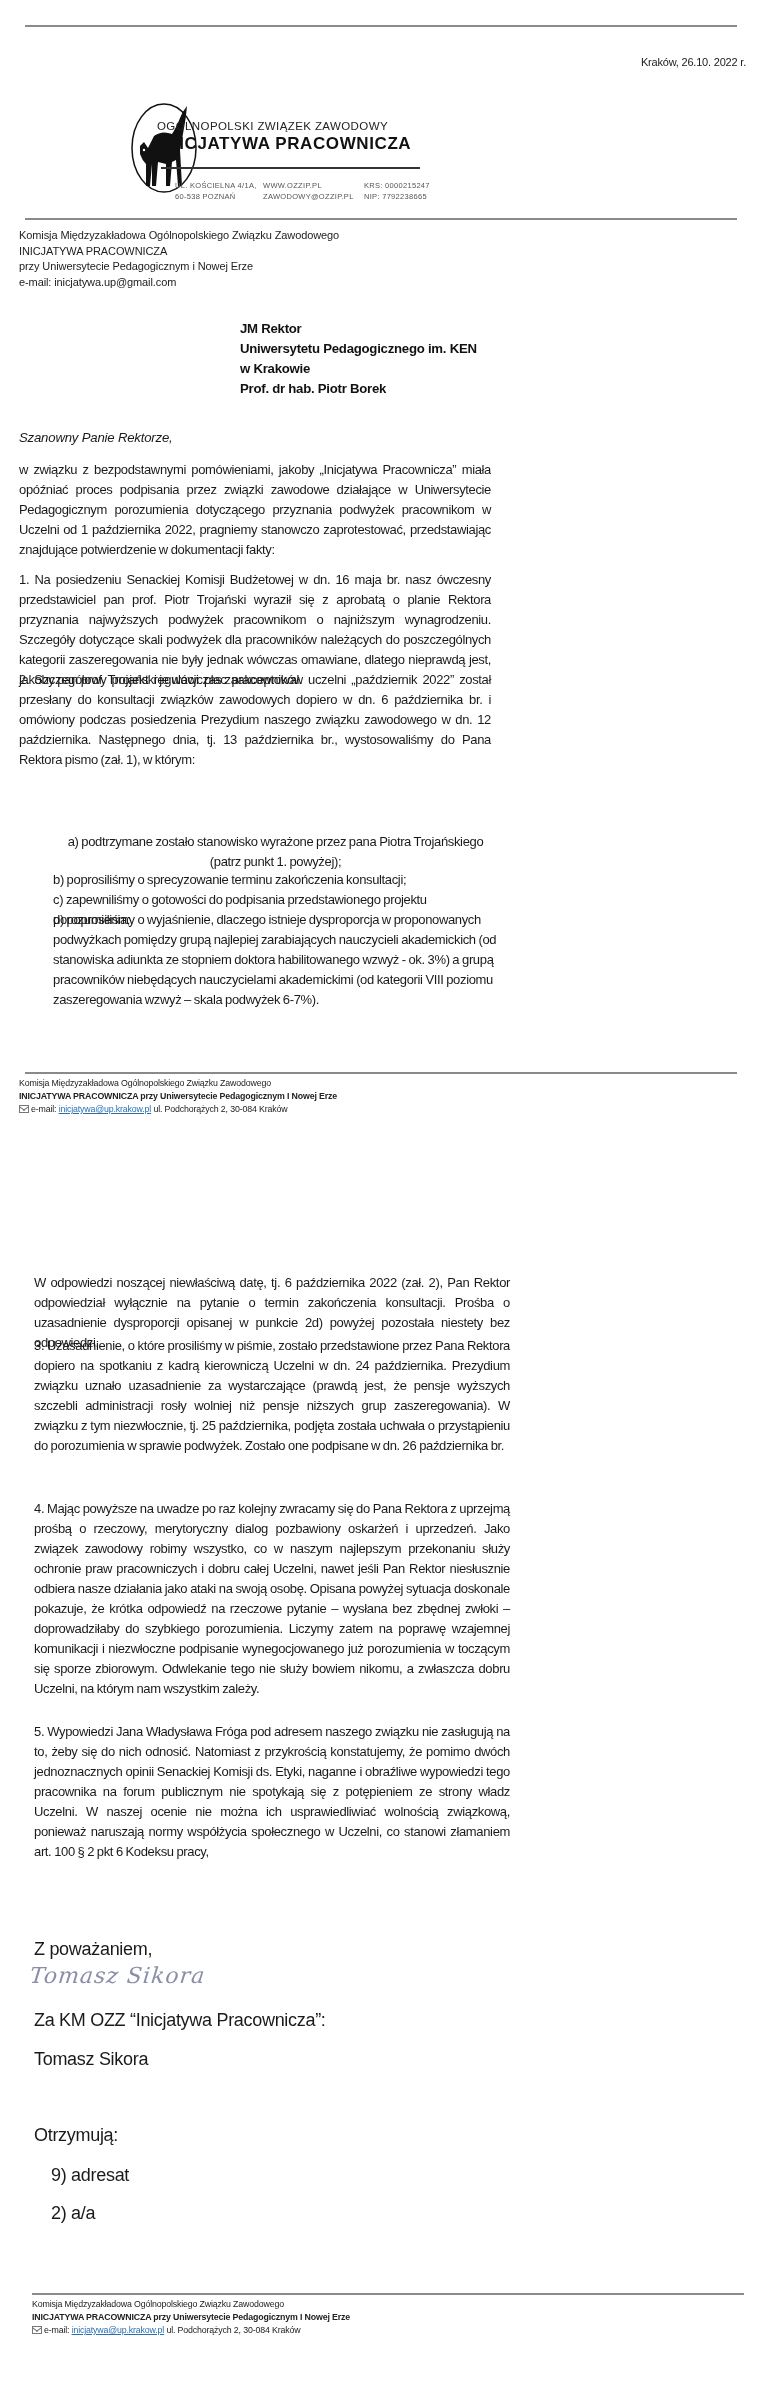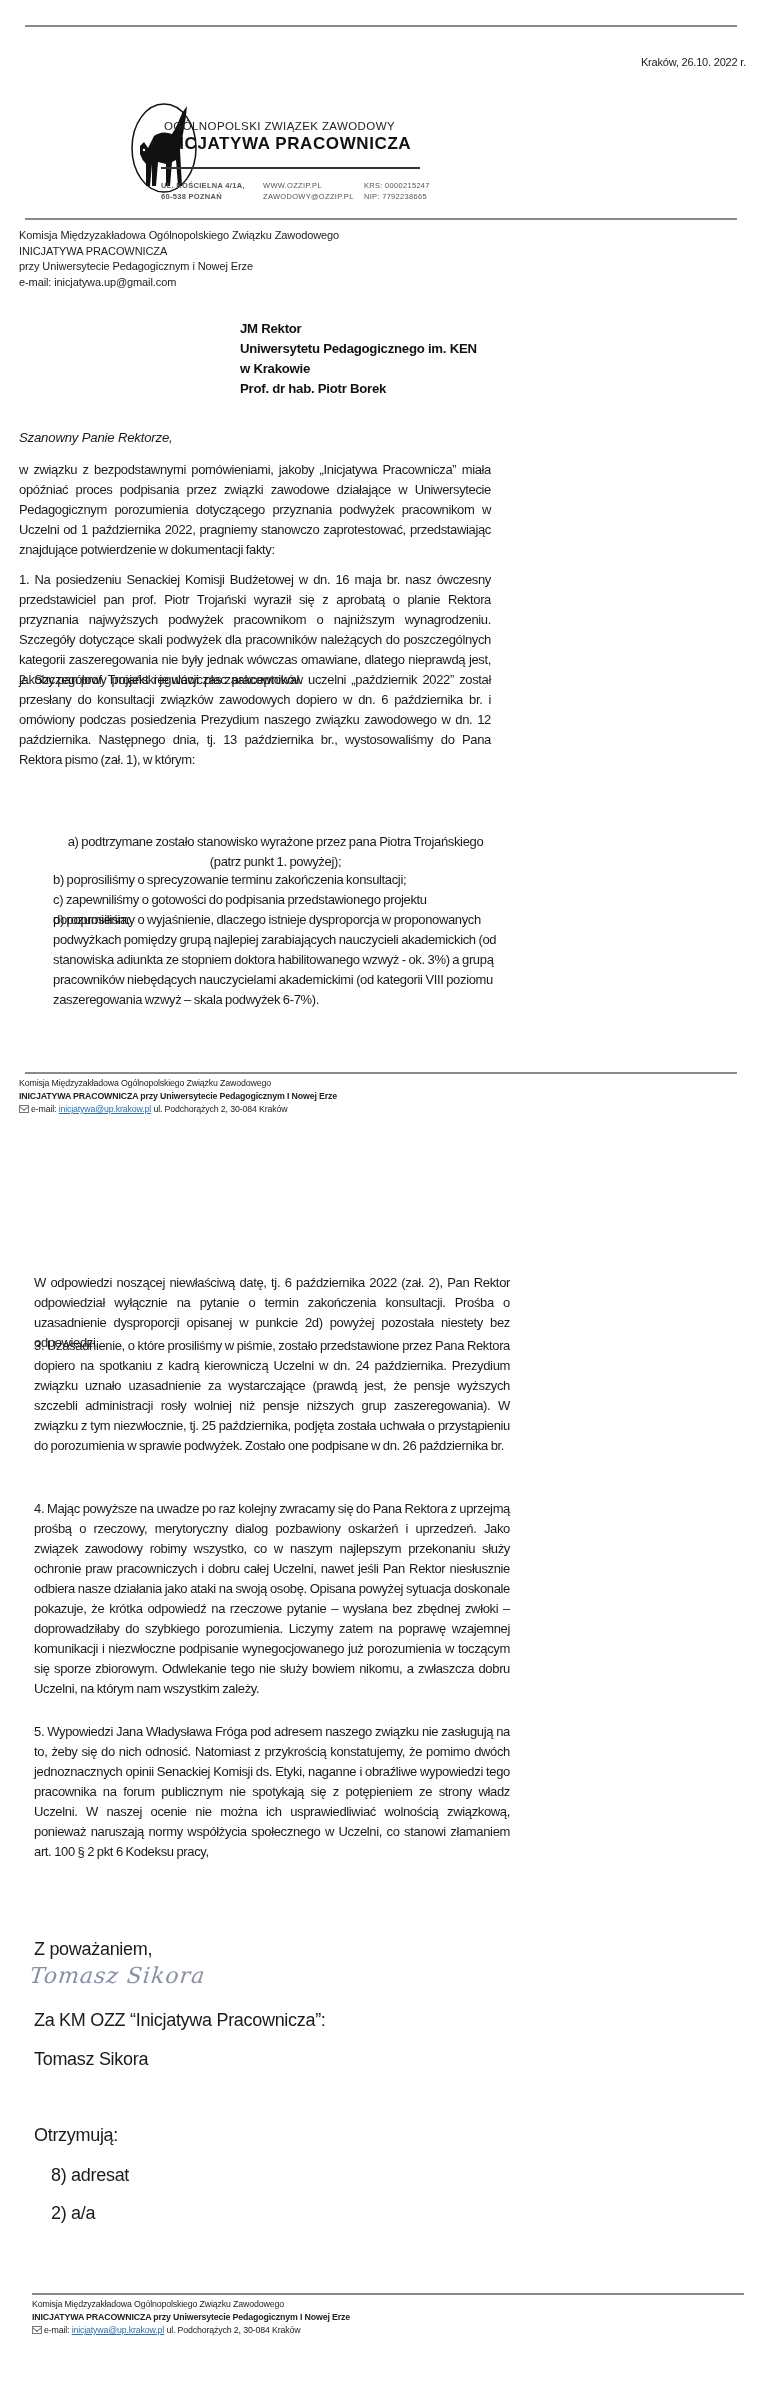--- a/index.html
+++ b/index.html
@@ -11,21 +11,21 @@
     color: #1a1a1a;
     overflow: hidden;
   }
   .abs { position: absolute; }
   .hr { position: absolute; height: 2px; background: #8a8a8a; }
 
   .date { right: 22px; top: 56px; font-size: 11px; letter-spacing: -0.2px; }
 
   
   .logo-wrap { left: 124px; top: 98px; width: 200px; height: 100px; }
-  .lh-sub { left: 164px; top: 120px; font-size: 11.5px; letter-spacing: 0.4px; color: #222; }
+  .lh-sub { left: 157px; top: 120px; font-size: 11.5px; letter-spacing: 0.4px; color: #222; }
   .lh-title { left: 161px; top: 134px; font-size: 17px; font-weight: bold; letter-spacing: 0.6px; color: #111; }
   .lh-line { left: 161px; top: 167px; width: 259px; height: 2px; background: #333; }
   .lh-col { top: 180px; font-size: 7.5px; line-height: 11px; color: #555; letter-spacing: 0.3px; }
 
   .org-block { left: 19px; top: 228px; font-size: 11px; line-height: 15.5px; color: #222; letter-spacing: -0.1px; }
 
   .recipient { left: 240px; top: 319px; font-size: 13.2px; line-height: 20px; font-weight: bold; letter-spacing: -0.25px; color: #111; }
 
   .greeting { left: 19px; top: 430px; font-size: 13.2px; font-style: italic; letter-spacing: -0.2px; }
 
@@ -64,21 +64,21 @@
 <div class="abs logo-wrap">
   <svg width="80" height="100" viewBox="0 0 80 100" style="position:absolute; left:0; top:0;">
     <ellipse cx="40" cy="50" rx="32" ry="44" fill="none" stroke="#111" stroke-width="1.5"></ellipse>
     <path d="M16 48 L20 44 L24 50 L30 38 Q38 32 48 36 Q52 30 56 20 Q58 14 63 8 Q62 20 60 30 Q58 42 56 52 L58 88 L54 88 L52 62 L48 64 L46 88 L42 88 L42 66 L34 64 L32 88 L28 88 L28 66 L26 88 L22 88 L22 66 Q18 62 16 56 Z" fill="#111"></path>
     <circle cx="20" cy="52" r="1.2" fill="#fff"></circle>
   </svg>
 </div>
 <div class="abs lh-sub">OGÓLNOPOLSKI ZWIĄZEK ZAWODOWY</div>
 <div class="abs lh-title">INICJATYWA PRACOWNICZA</div>
 <div class="abs lh-line"></div>
-<div class="abs lh-col" style="left:161px;font-weight:bold;">
+<div class="abs lh-col" style="left:175px;">
   <div>UL. KOŚCIELNA 4/1A,</div>
   <div>60-538 POZNAŃ</div>
 </div>
 <div class="abs lh-col" style="left:263px;">
   <div>WWW.OZZIP.PL</div>
   <div>ZAWODOWY@OZZIP.PL</div>
 </div>
 <div class="abs lh-col" style="left:364px;">
   <div>KRS: 0000215247</div>
   <div>NIP: 7792238665</div>
@@ -122,21 +122,21 @@
 <div class="para pg2" style="top:1336px;">3. Uzasadnienie, o które prosiliśmy w piśmie, zostało przedstawione przez Pana Rektora dopiero na spotkaniu z kadrą kierowniczą Uczelni w dn. 24 października. Prezydium związku uznało uzasadnienie za wystarczające (prawdą jest, że pensje wyższych szczebli administracji rosły wolniej niż pensje niższych grup zaszeregowania). W związku z tym niezwłocznie, tj. 25 października, podjęta została uchwała o przystąpieniu do porozumienia w sprawie podwyżek. Zostało one podpisane w dn. 26 października br.</div>
 <div class="para pg2" style="top:1499px;">4. Mając powyższe na uwadze po raz kolejny zwracamy się do Pana Rektora z uprzejmą prośbą o rzeczowy, merytoryczny dialog pozbawiony oskarżeń i uprzedzeń. Jako związek zawodowy robimy wszystko, co w naszym najlepszym przekonaniu służy ochronie praw pracowniczych i dobru całej Uczelni, nawet jeśli Pan Rektor niesłusznie odbiera nasze działania jako ataki na swoją osobę. Opisana powyżej sytuacja doskonale pokazuje, że krótka odpowiedź na rzeczowe pytanie – wysłana bez zbędnej zwłoki – doprowadziłaby do szybkiego porozumienia. Liczymy zatem na poprawę wzajemnej komunikacji i niezwłoczne podpisanie wynegocjowanego już porozumienia w toczącym się sporze zbiorowym. Odwlekanie tego nie służy bowiem nikomu, a zwłaszcza dobru Uczelni, na którym nam wszystkim zależy.</div>
 <div class="para pg2" style="top:1722px;">5. Wypowiedzi Jana Władysława Fróga pod adresem naszego związku nie zasługują na to, żeby się do nich odnosić. Natomiast z przykrością konstatujemy, że pomimo dwóch jednoznacznych opinii Senackiej Komisji ds. Etyki, naganne i obraźliwe wypowiedzi tego pracownika na forum publicznym nie spotykają się z potępieniem ze strony władz Uczelni. W naszej ocenie nie można ich usprawiedliwiać wolnością związkową, ponieważ naruszają normy współżycia społecznego w Uczelni, co stanowi złamaniem art. 100 § 2 pkt 6 Kodeksu pracy,</div>
 
 <div class="abs closing" style="top:1939px;">Z poważaniem,</div>
 <div class="abs signature">Tomasz Sikora</div>
 <div class="abs closing" style="top:2010px;">Za KM OZZ “Inicjatywa Pracownicza”:</div>
 <div class="abs closing" style="top:2049px;">Tomasz Sikora</div>
 
 <div class="abs closing" style="top:2125px;">Otrzymują:</div>
-<div class="abs closing" style="top:2165px; left:51px;">8)  adresat</div>
+<div class="abs closing" style="top:2165px; left:51px;">9)  adresat</div>
 <div class="abs closing" style="top:2203px; left:51px;">2)  a/a</div>
 
 <div class="hr" style="left:32px; top:2293px; width:712px; height:1.5px;"></div>
 <div class="abs footer" style="left:32px; top:2298px;">
   <div>Komisja Międzyzakładowa Ogólnopolskiego Związku Zawodowego</div>
   <div class="bold">INICJATYWA PRACOWNICZA przy Uniwersytecie Pedagogicznym I Nowej Erze</div>
   <div>
     <span class="mail-icon"></span><span>e-mail: </span><span class="link">inicjatywa@up.krakow.pl</span><span> ul. Podchorążych 2,  30-084 Kraków</span>
   </div>
 </div>

